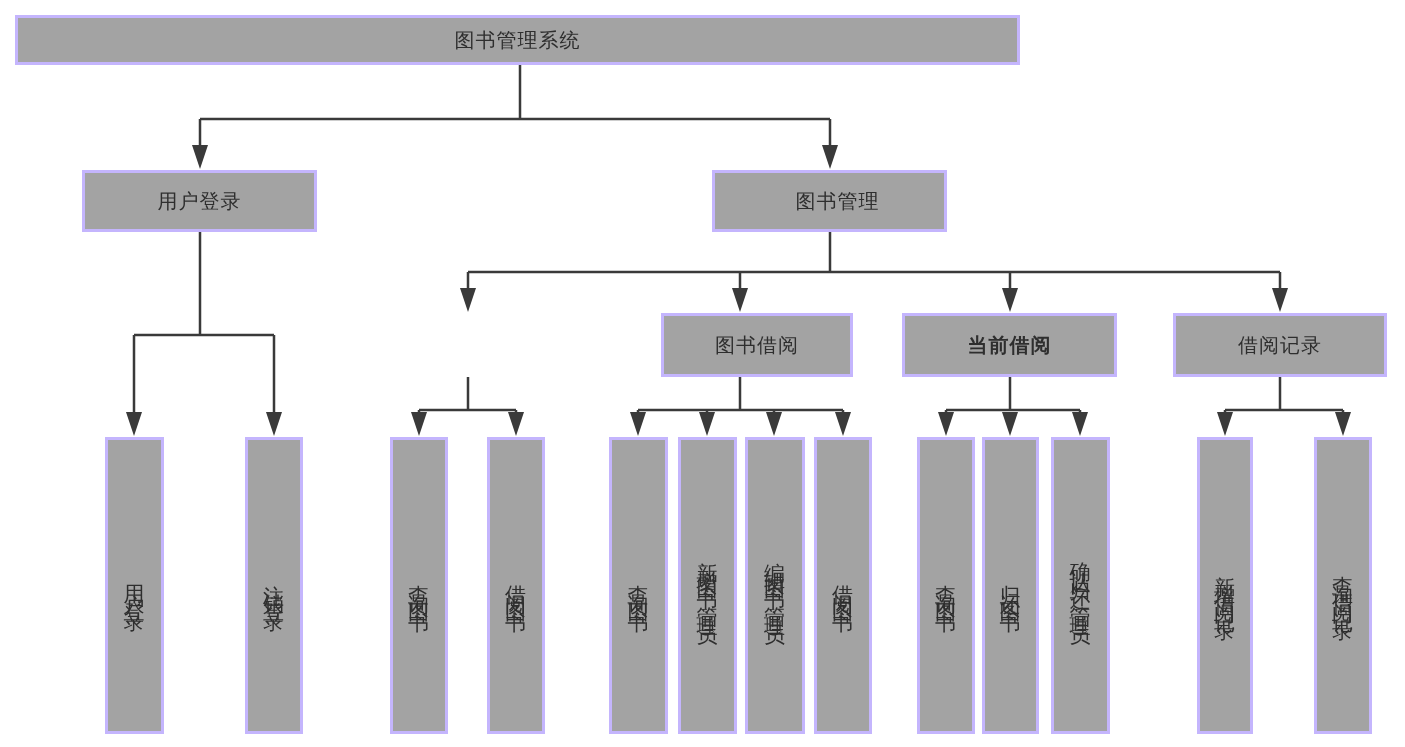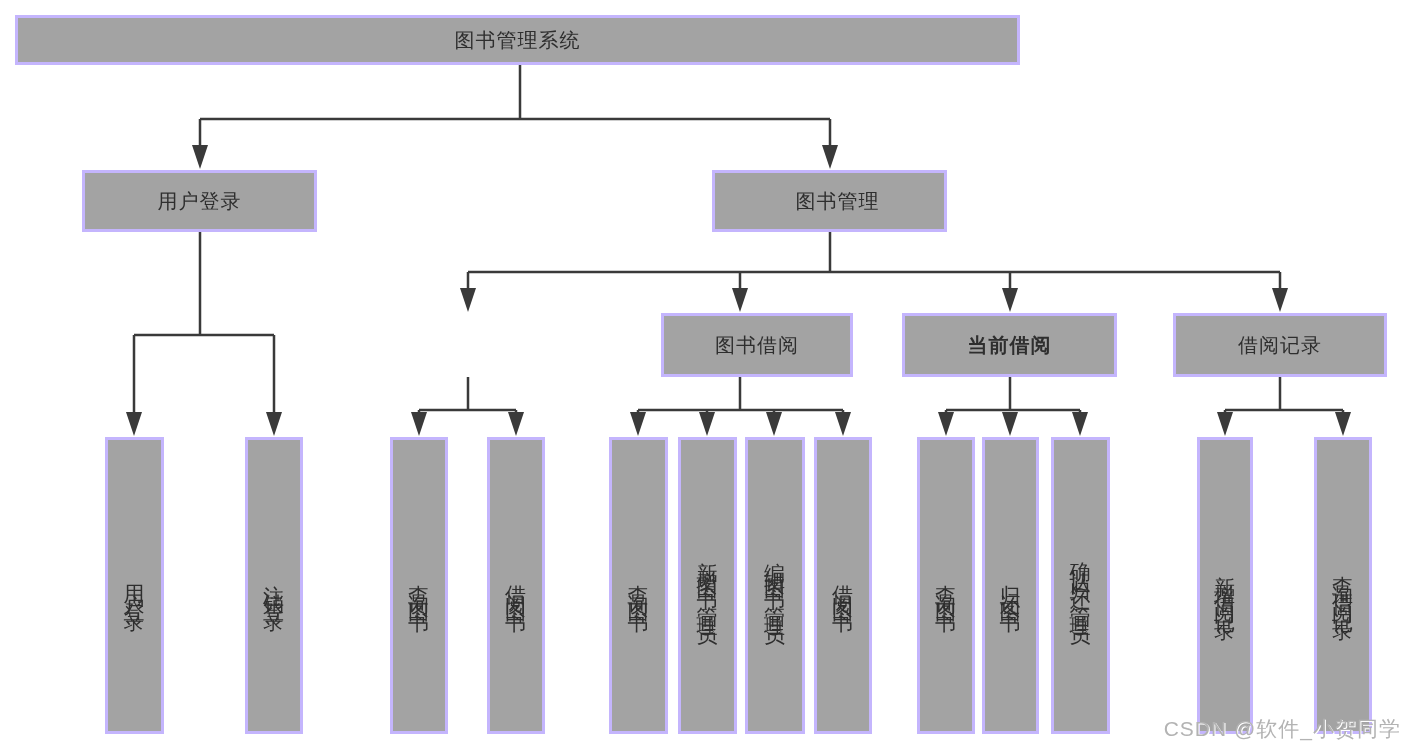--- a/index.html
+++ b/index.html
@@ -122,15 +122,14 @@
   <div class="node v" style="left:745px; top:437px; width:60px; height:297px;">编辑图书（管理员）</div>
   <div class="node v" style="left:814px; top:437px; width:58px; height:297px;">借阅图书</div>
 
   <div class="node v" style="left:917px; top:437px; width:58px; height:297px;">查询图书</div>
   <div class="node v" style="left:982px; top:437px; width:57px; height:297px;">归还图书</div>
   <div class="node v" style="left:1051px; top:437px; width:59px; height:297px;">确认归还（管理员）</div>
 
   <div class="node v" style="left:1197px; top:437px; width:56px; height:297px;">新增借阅记录</div>
   <div class="node v" style="left:1314px; top:437px; width:58px; height:297px;">查询借阅记录</div>
 
-  <div class="watermark">CSDN @软件_小贺同学</div>
 
 </div>
 
 </body></html>

